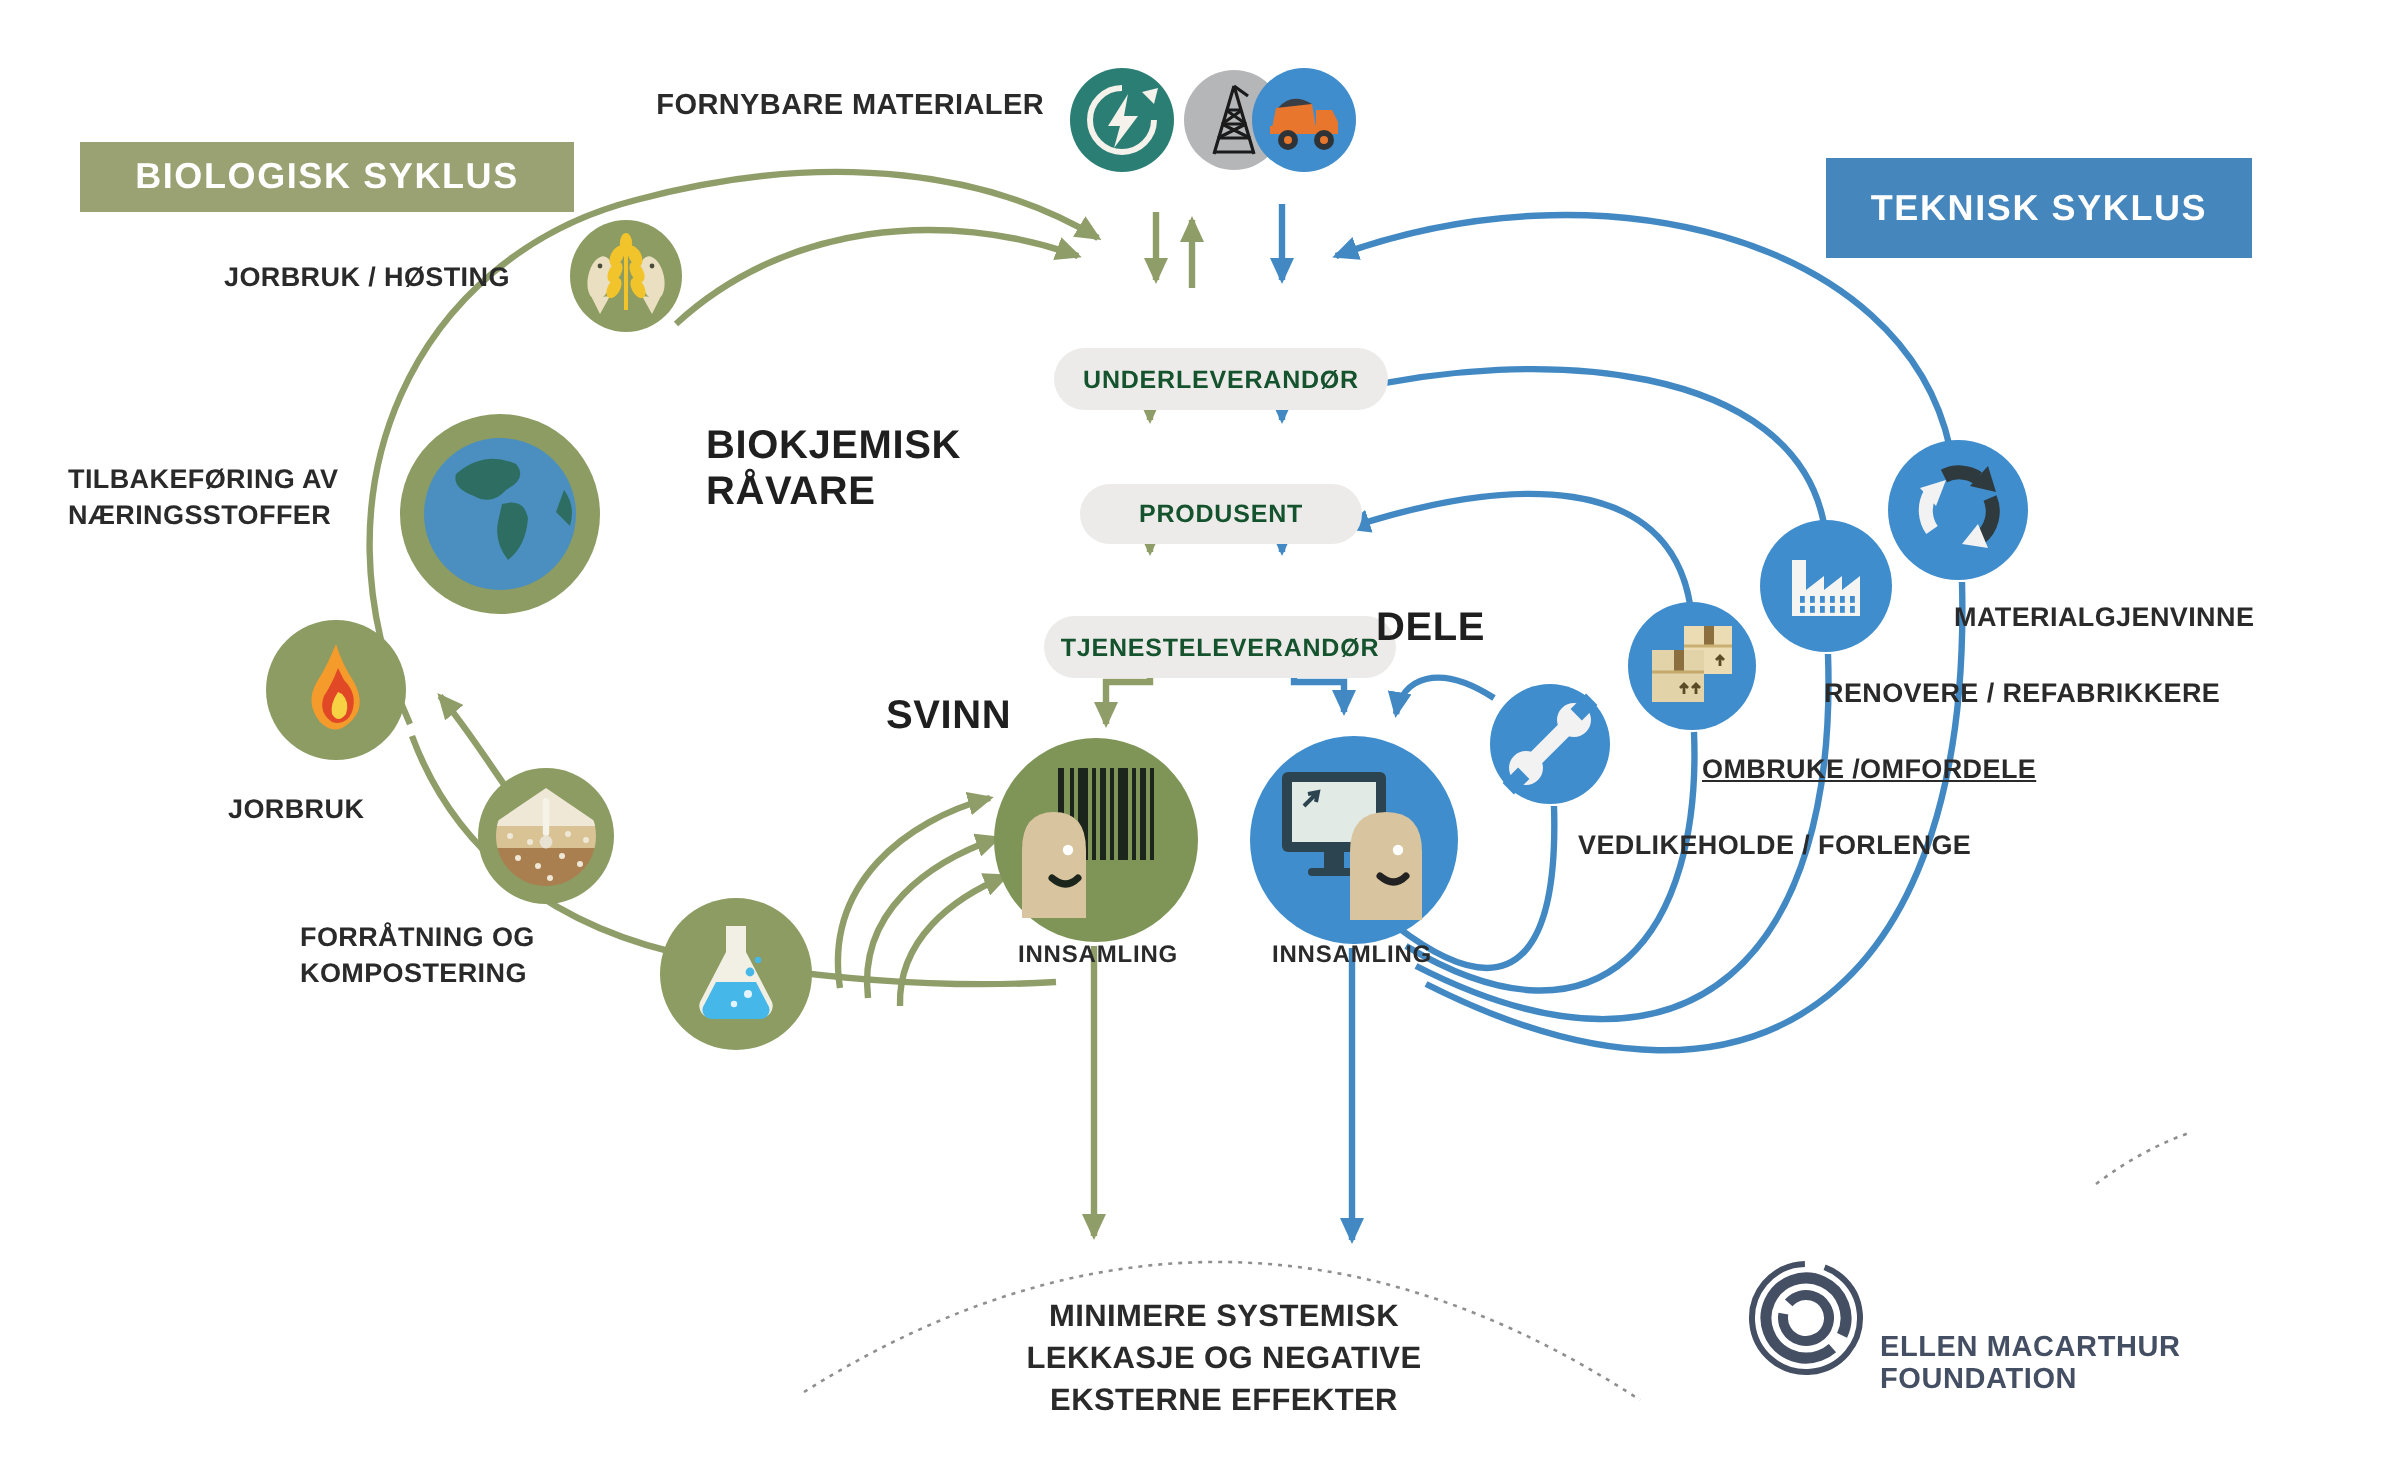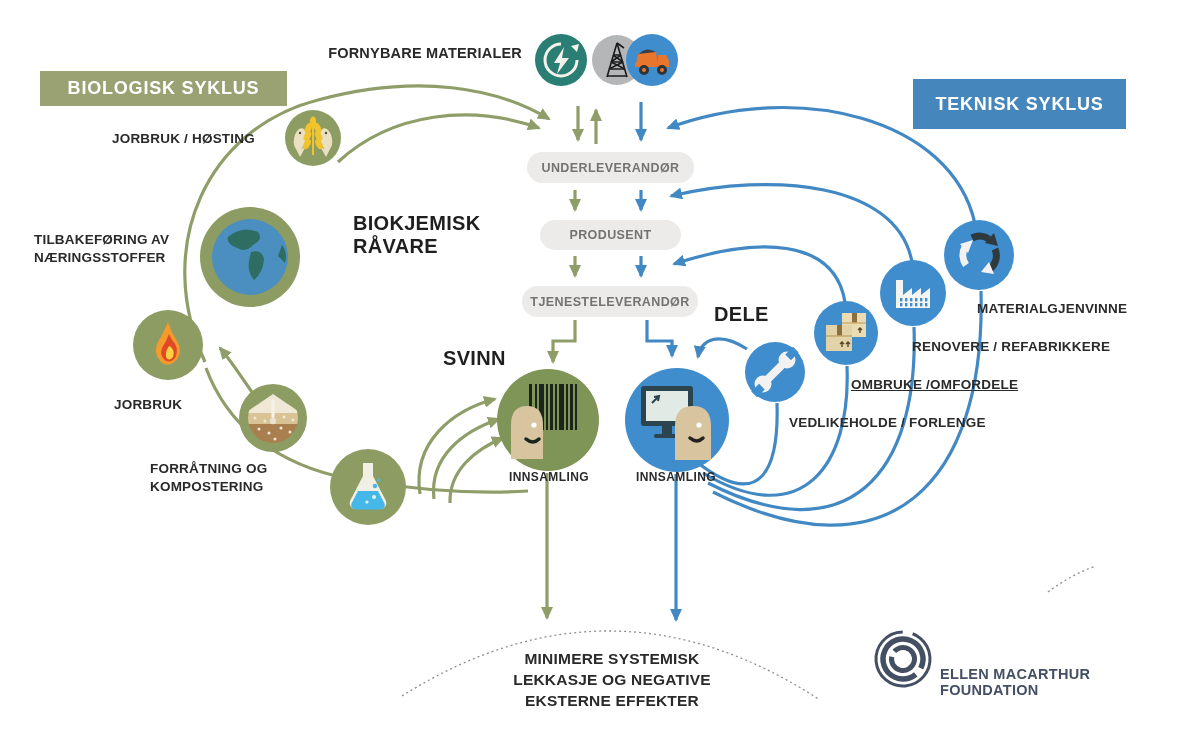--- a/index.html
+++ b/index.html
@@ -9,21 +9,21 @@
        white-space:pre-line;line-height:1.3;}
   .lbl-lg{font-size:20px;line-height:1.15;color:#1f1f1f;letter-spacing:.3px;}
   .lbl-sm{font-size:12px;letter-spacing:.4px;}
   .lbl-right{text-align:right;}
   .lbl-center{text-align:center;}
   .hdr{position:absolute;display:flex;align-items:center;justify-content:center;color:#fff;
        font-weight:700;font-size:18px;letter-spacing:.8px;}
   .hdr-bio{background:#9aa173;}
   .hdr-tech{background:#4586bc;}
   .pill{position:absolute;background:#ecebe9;border-radius:17px;display:flex;align-items:center;
-        justify-content:center;font-weight:700;font-size:12.5px;color:#737373;letter-spacing:.4px;}
+        justify-content:center;font-weight:700;font-size:12.5px;color:#14532d;letter-spacing:.4px;margin-top:22px;}
   .icon{position:absolute;}
   .icon svg{display:block;}
   .logo-text{position:absolute;font-weight:700;font-size:14.5px;color:#454f63;line-height:1.1;
              letter-spacing:.3px;white-space:pre-line;}
   .curves{position:absolute;left:0;top:0;}
 </style>
 </head>
 <body>
 
 <div class="stage">
@@ -253,21 +253,21 @@
       <rect x="37" y="58" width="10" height="8" fill="#2b4450"></rect>
       <rect x="29" y="66" width="26" height="4" rx="2" fill="#2b4450"></rect>
       <path d="M50 92 V58 Q50 38 68 38 Q86 38 86 58 V92 Z" fill="#d8c49f"></path>
       <circle cx="74" cy="57" r="2.6" fill="#ffffff"></circle>
       <path d="M65 70 Q72 76 78 70" stroke="#222" stroke-width="3.5" fill="none" stroke-linecap="round"></path>
     </svg>
   </div>
 
   <div class="lbl lbl-sm lbl-center" style="left:626px;top:470px;width:100px;">INNSAMLING</div>
 
-  <div class="lbl lbl-lg" style="left:714px;top:303px;">DELE</div>
+  <div class="lbl lbl-lg" style="left:688px;top:303px;">DELE</div>
 
   <div class="icon" style="left:745px;top:342px;">
     <svg width="60" height="60" viewBox="0 0 60 60">
       <circle cx="30" cy="30" r="30" fill="#3f8dcc"></circle>
       <circle cx="42" cy="18" r="8.5" fill="#f2f2f2"></circle>
       <circle cx="18" cy="42" r="8.5" fill="#f2f2f2"></circle>
       <line x1="19" y1="41" x2="41" y2="19" stroke="#f2f2f2" stroke-width="8"></line>
       <rect x="43" y="6" width="8" height="11" fill="#3f8dcc" transform="rotate(45 47 11.5)"></rect>
       <rect x="9" y="43" width="8" height="11" fill="#3f8dcc" transform="rotate(45 13 48.5)"></rect>
     </svg>

